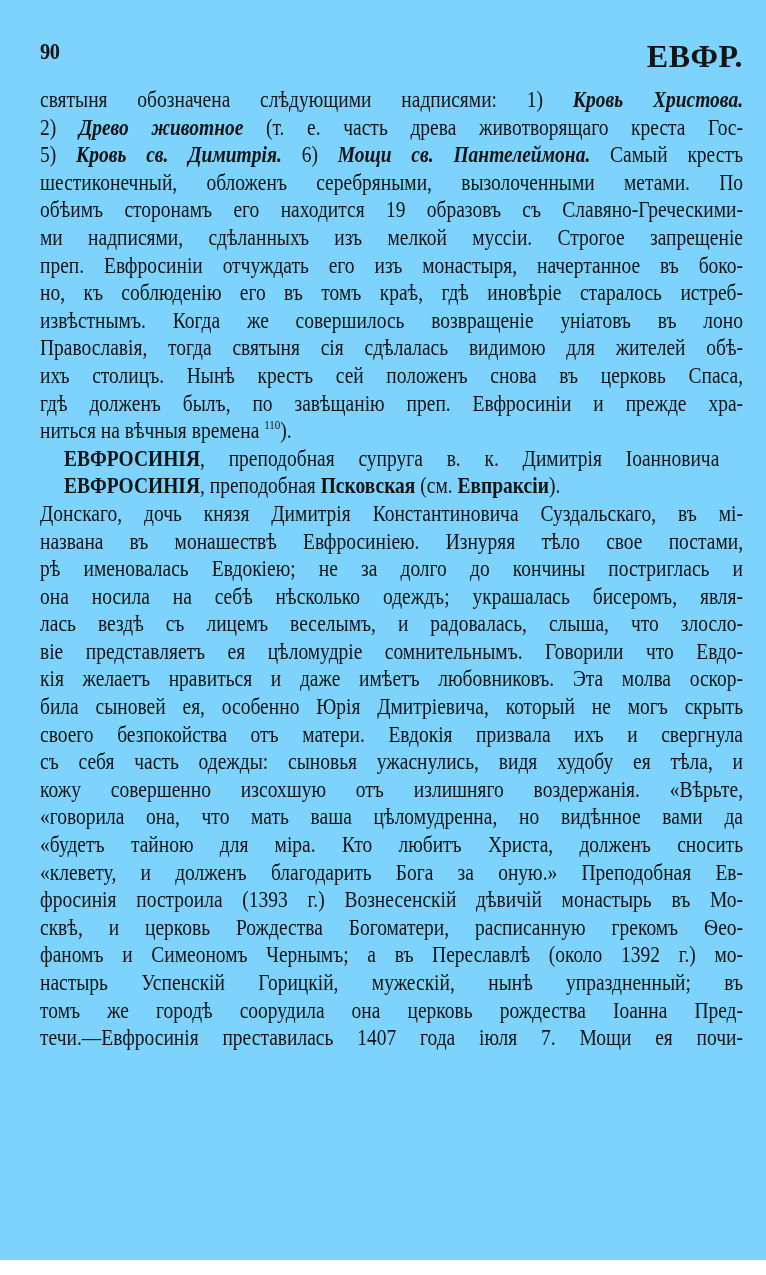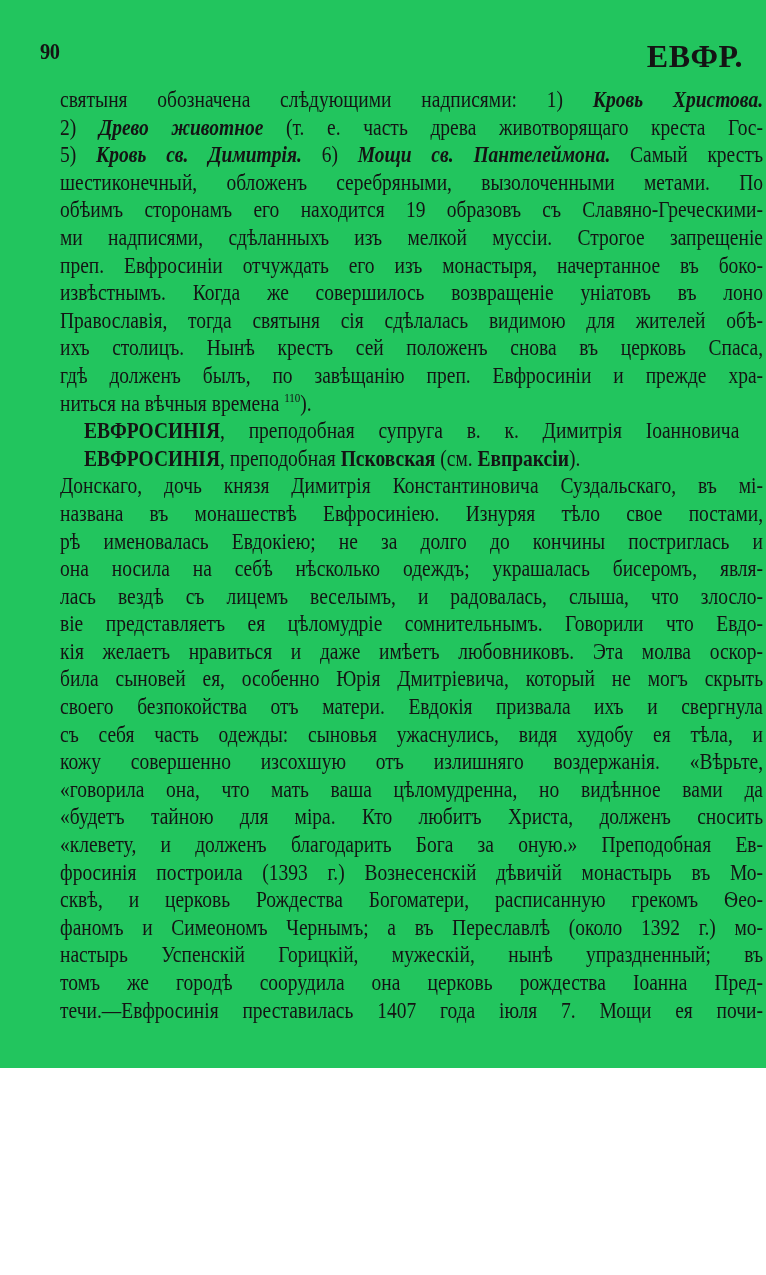--- a/index.html
+++ b/index.html
@@ -1,35 +1,35 @@
 <!DOCTYPE html>
 <html><head>
 <meta charset="utf-8">
 <style>
   html, body { margin: 0; padding: 0; background: #ffffff; }
   body { width: 766px; height: 1275px; position: relative; overflow: hidden; }
   .page {
-    position: absolute; left: 0; top: 0; width: 766px; height: 1068px;
-    background: #22c55e; color: #141414;
+    position: absolute; left: 0; top: 0; width: 766px; height: 1260px;
+    background: #7dd3fc; color: #141414;
     font-family: "Liberation Serif", "DejaVu Serif", serif;
   }
   .running-head {
     position: absolute; top: 38px; left: 40px; width: 703px; height: 30px;
   }
   .page-number {
     position: absolute; left: 0; top: 0;
     font-size: 24px; font-weight: bold; letter-spacing: -0.5px;
     transform: scaleX(0.85); transform-origin: left center;
   }
   .running-title {
     position: absolute; left: 12px; right: 0; top: 0; text-align: right;
     font-size: 32px; font-weight: bold; letter-spacing: 0.5px;
   }
   .body-text {
-    position: absolute; left: 40px; top: 86px; width: 703px; margin-left: 20px;
+    position: absolute; left: 40px; top: 86px; width: 703px;
   }
   .line {
     display: block; height: 27.6px; line-height: 27.6px;
     font-size: 23px; white-space: nowrap;
     text-align: justify; text-align-last: justify;
     overflow: hidden;
   }
   .line.last { text-align-last: left; }
   .line.indent { padding-left: 24px; }
   .it { font-style: italic; font-weight: bold; }
@@ -65,20 +65,23 @@
         <span class="cond">шестиконечный, обложенъ серебряными, вызолоченными метами. По</span>
       </div>
       <div class="line">
         <span class="cond">обѣимъ сторонамъ его находится 19 образовъ съ Славяно-Греческими-</span>
       </div>
       <div class="line">
         <span class="cond">ми надписями, сдѣланныхъ изъ мелкой муссіи. Строгое запрещеніе</span>
       </div>
       <div class="line">
         <span class="cond">преп. Евфросиніи отчуждать его изъ монастыря, начертанное въ боко-</span>
+      </div>
+      <div class="line">
+        <span class="cond">но, къ соблюденію его въ томъ краѣ, гдѣ иновѣріе старалось истреб-</span>
       </div>
       <div class="line">
         <span class="cond">извѣстнымъ. Когда же совершилось возвращеніе уніатовъ въ лоно</span>
       </div>
       <div class="line">
         <span class="cond">Православія, тогда святыня сія сдѣлалась видимою для жителей обѣ-</span>
       </div>
       <div class="line">
         <span class="cond">ихъ столицъ. Нынѣ крестъ сей положенъ снова въ церковь Спаса,</span>
       </div>

